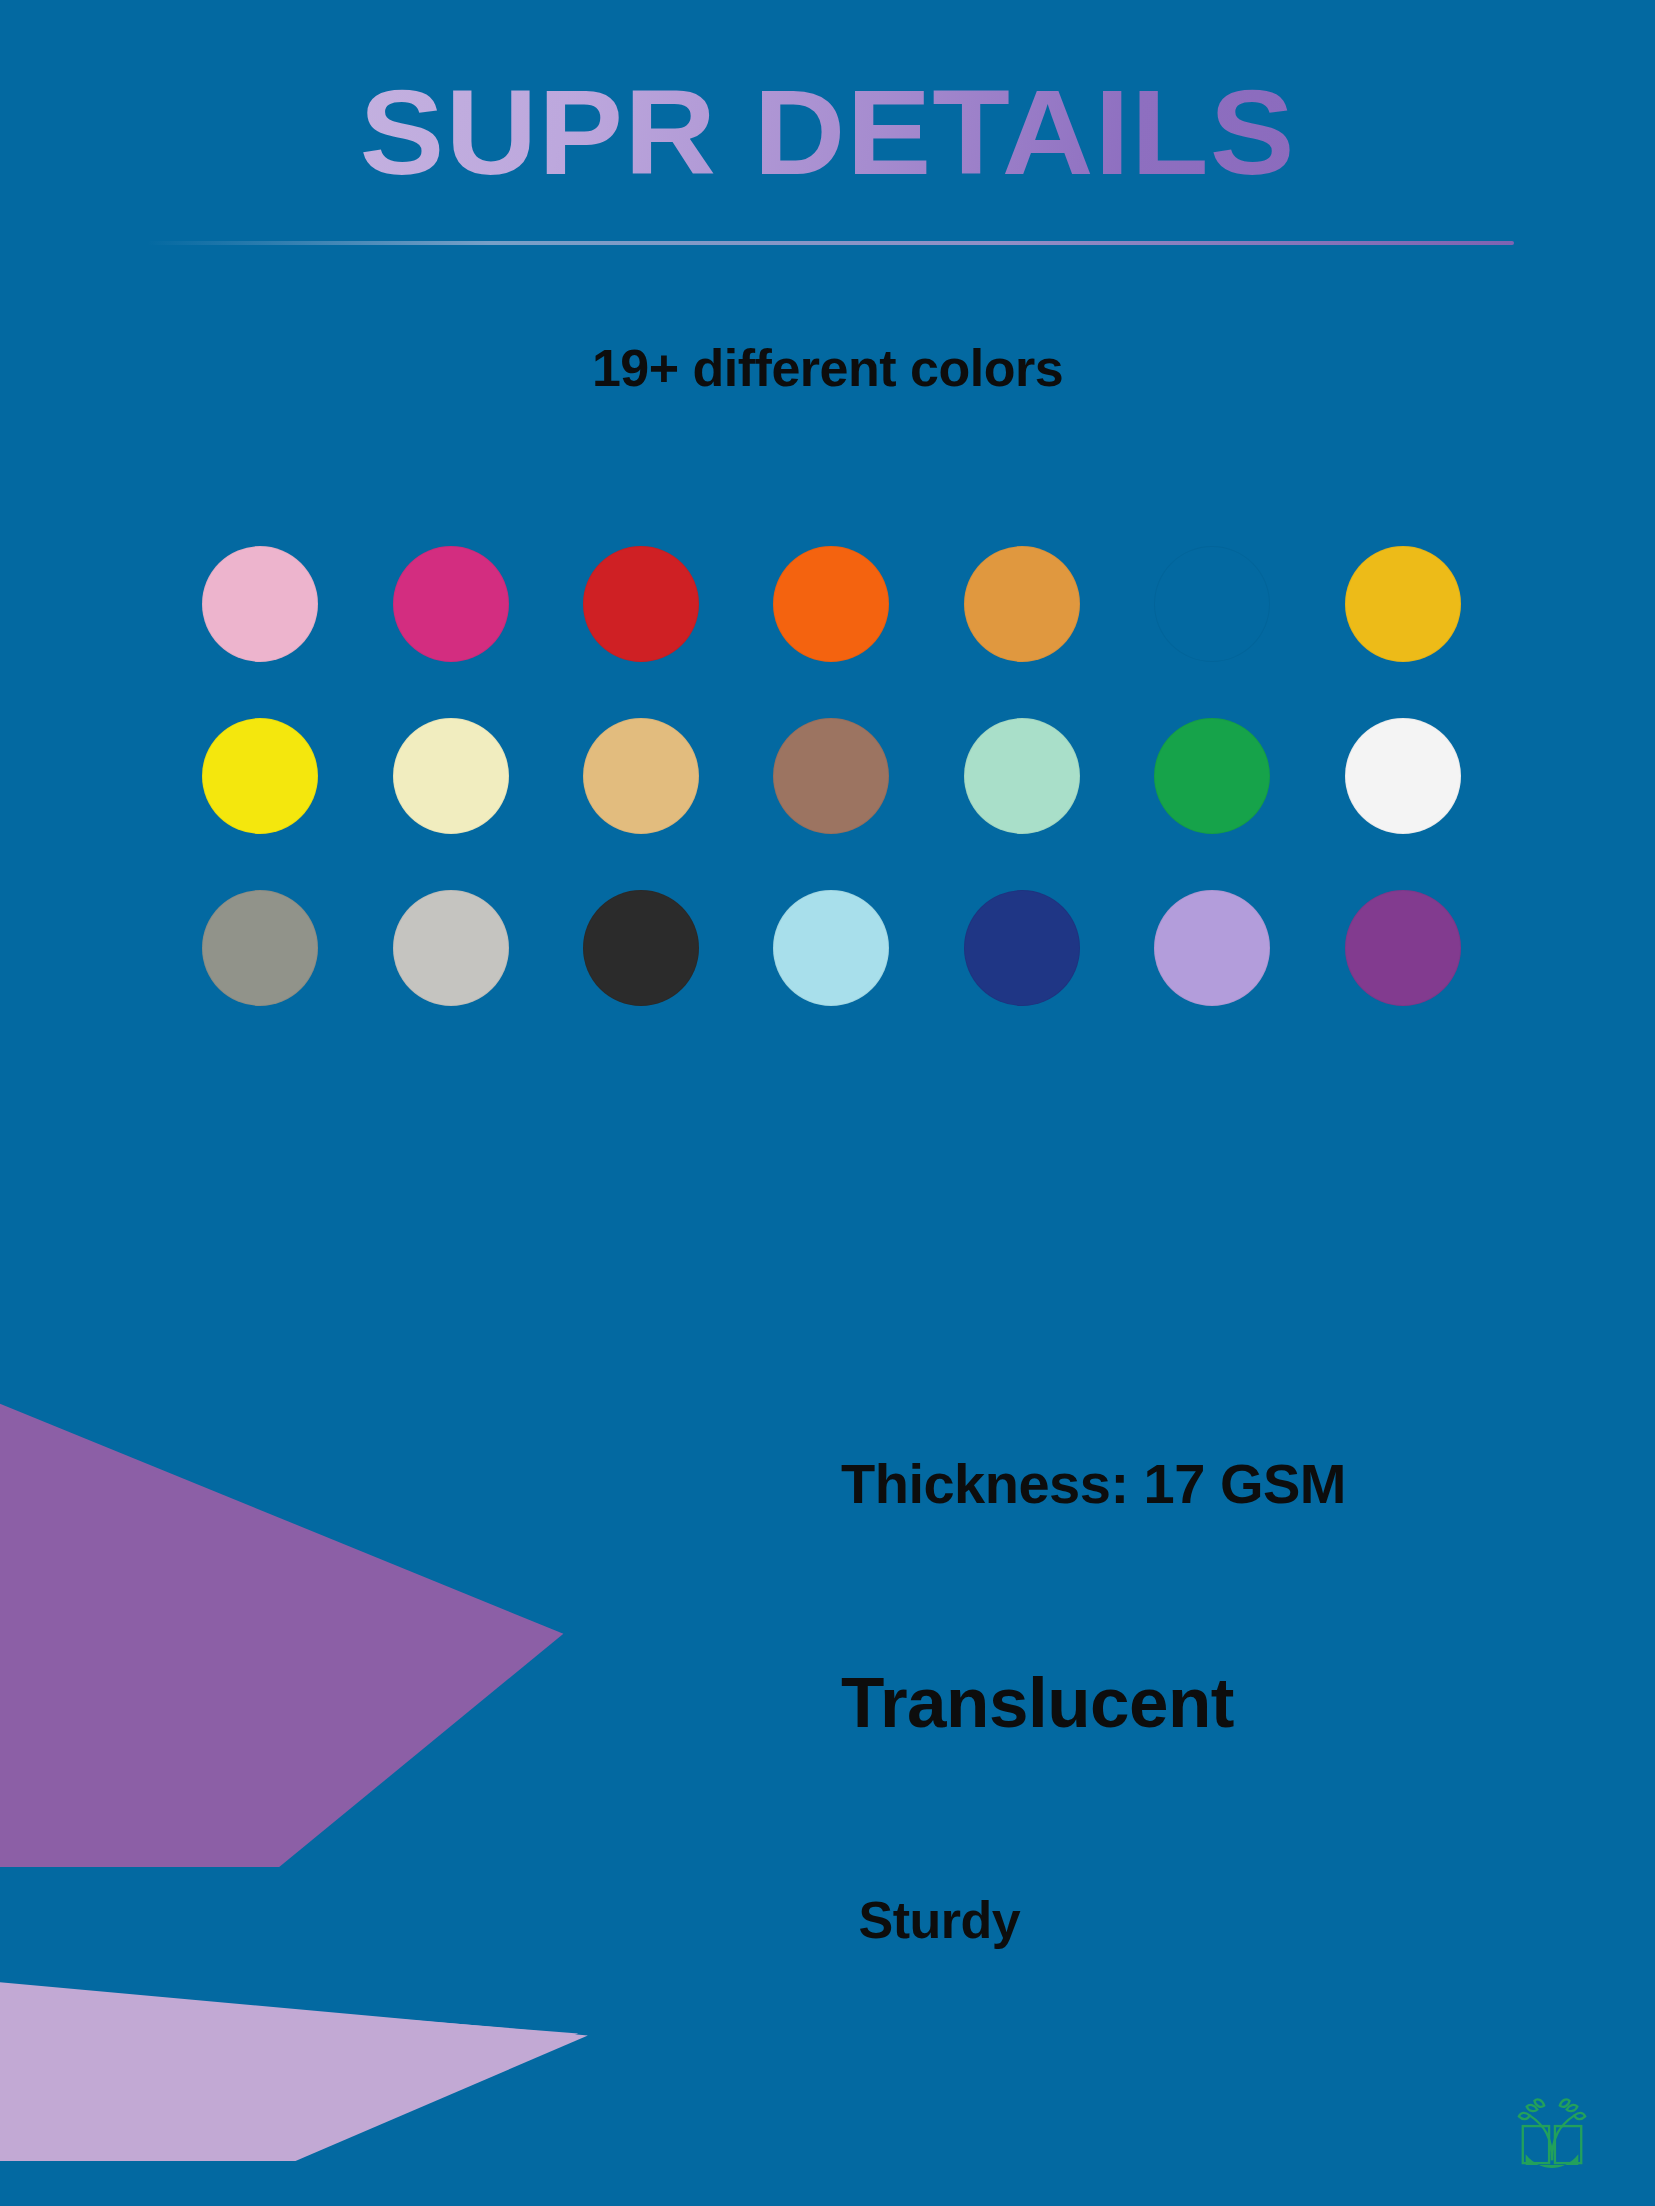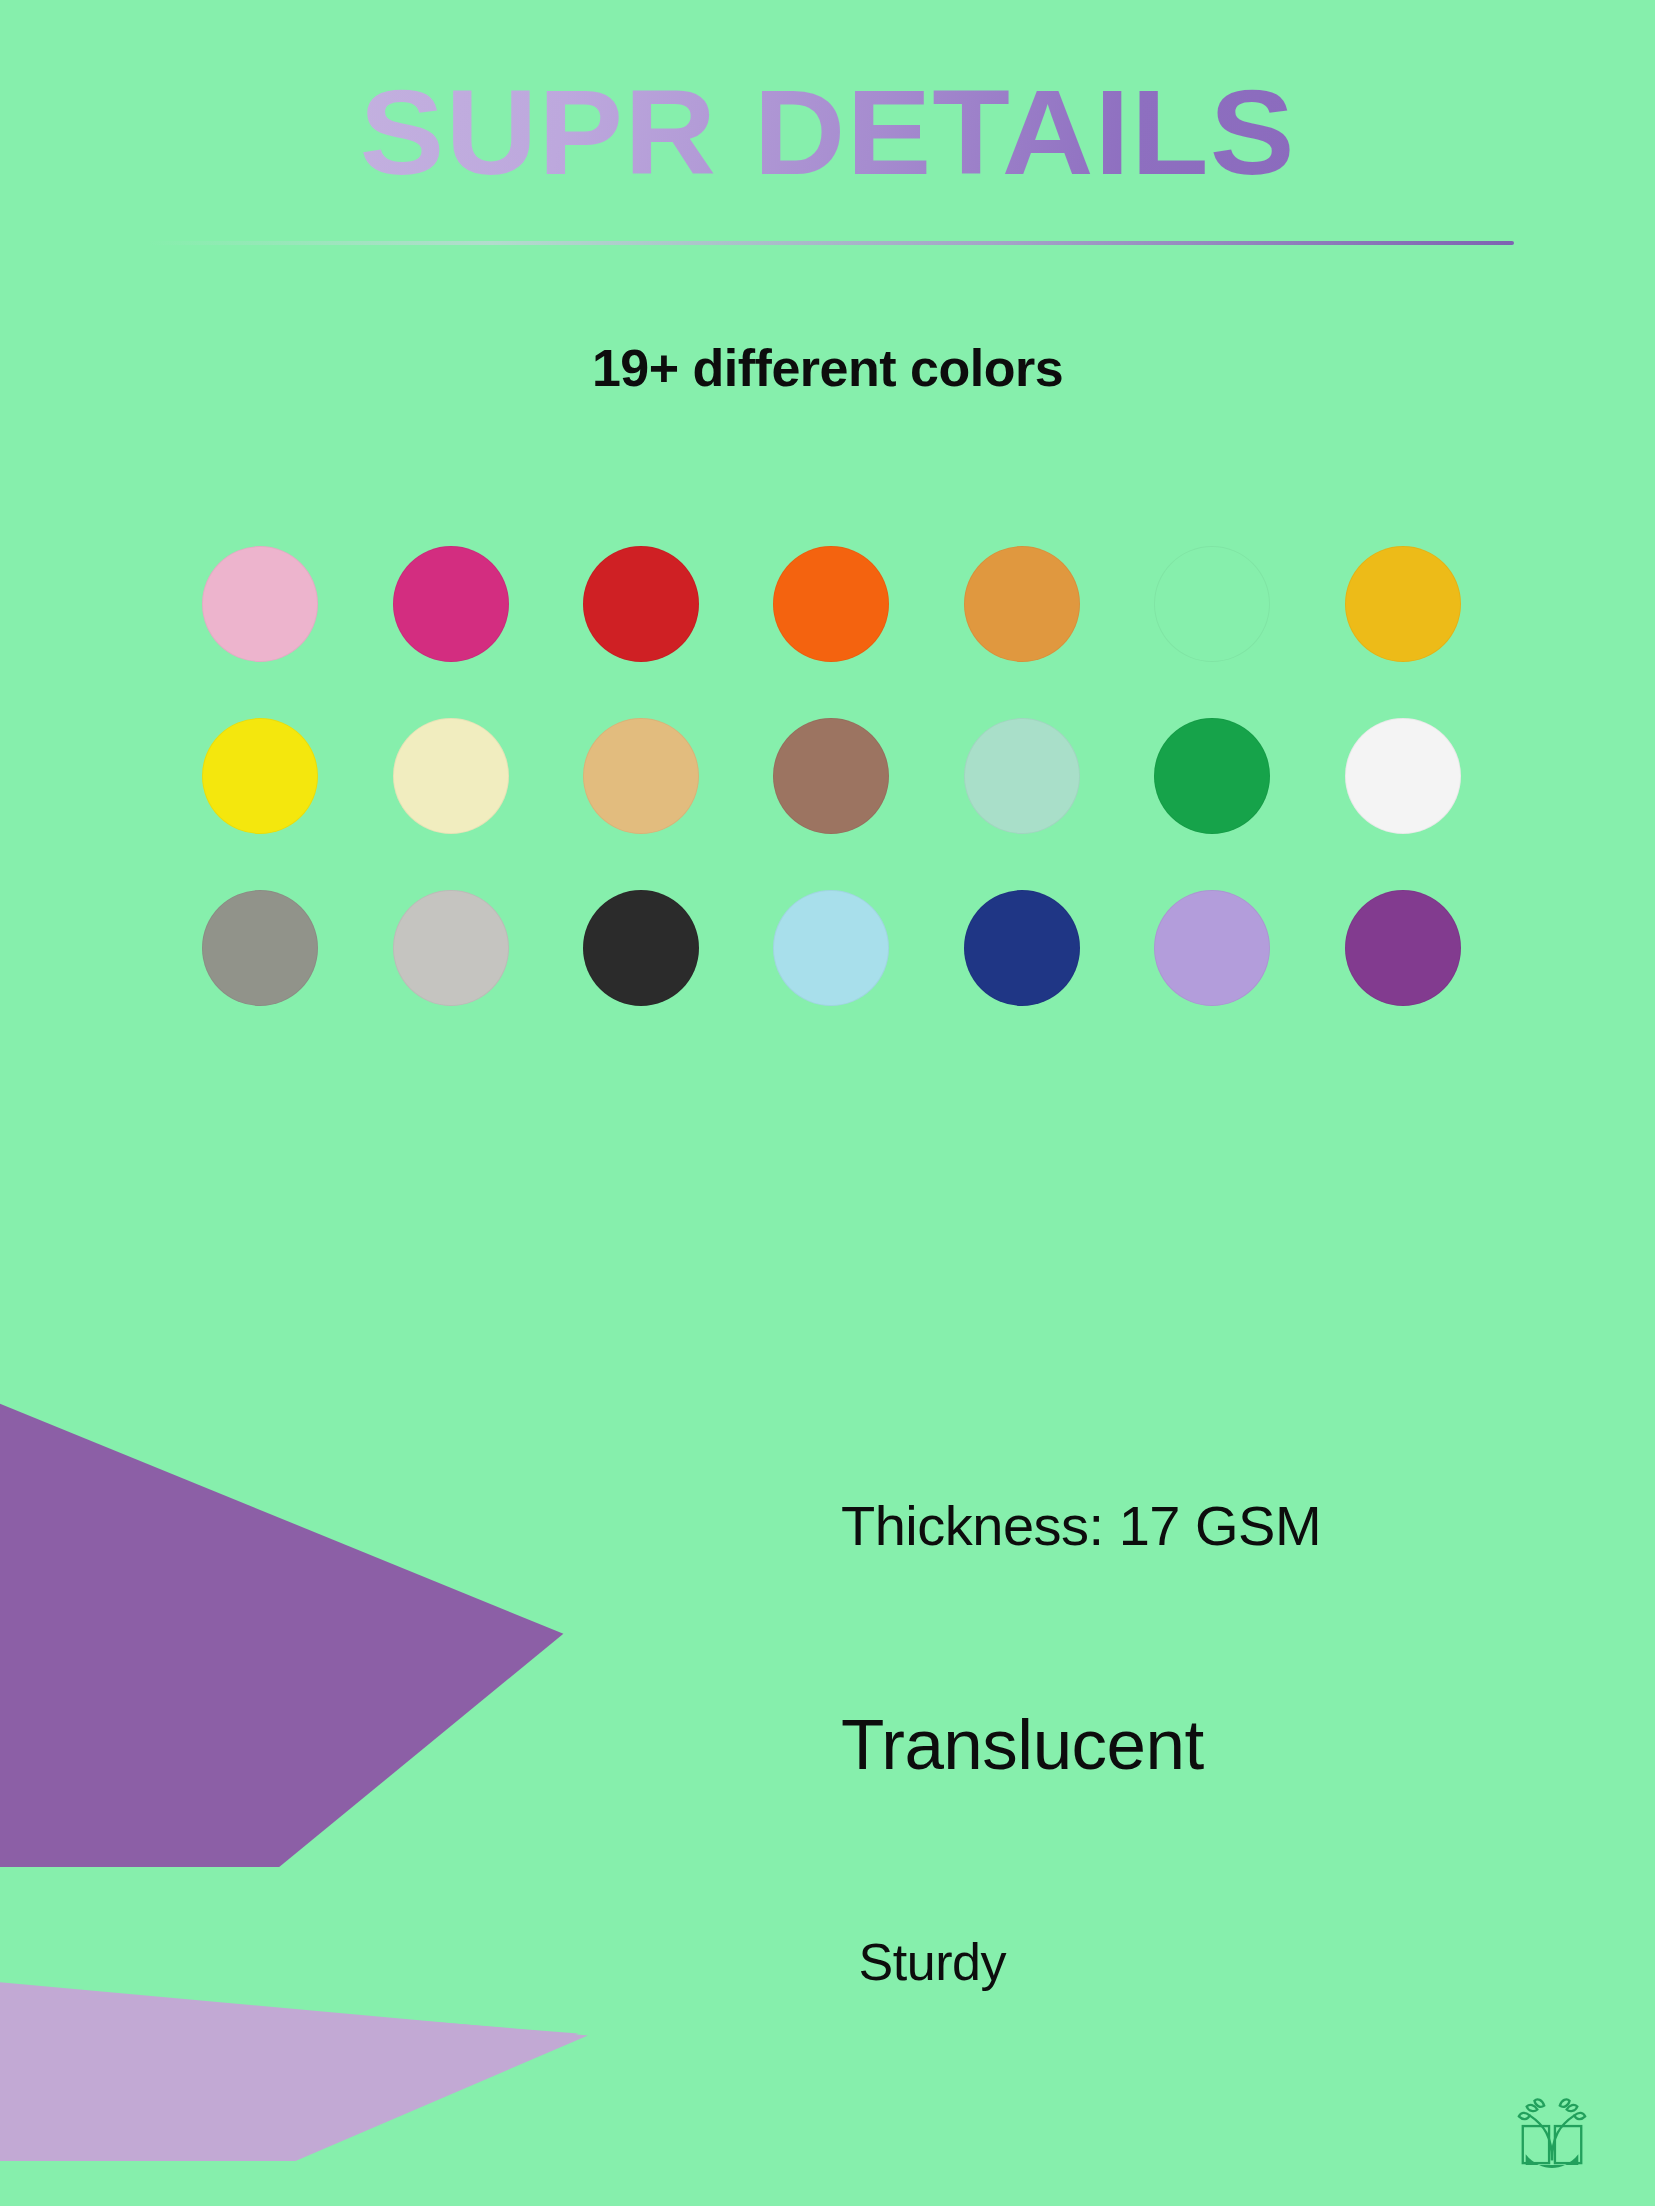--- a/index.html
+++ b/index.html
@@ -7,21 +7,21 @@
     padding: 0;
     background: #ffffff;
   }
   body {
     font-family: "Liberation Sans", sans-serif;
   }
   .page {
     position: relative;
     width: 1655px;
     height: 2206px;
-    background: #86efac;
+    background: #0369a1;
     overflow: hidden;
   }
 
   
   .title-wrap {
     position: absolute;
     top: 69px;
     left: 0;
     width: 1655px;
     text-align: center;
@@ -95,24 +95,23 @@
   .sheets svg { display: block; }
 
   
   .features {
     position: absolute;
     left: 841px;
     top: 1451px;
     width: 765px;
   }
   .feature {
-    font-weight: 400;
+    font-weight: 700;
     color: #0d0d0d;
     white-space: nowrap;
-    margin-top: 42px;
   }
   .feature-1 { position: absolute; top: 0;   left: 0;  font-size: 56px; letter-spacing: -0.5px;}
   .feature-2 { position: absolute; top: 211px; left: 0; font-size: 71px; letter-spacing: -0.5px;}
   .feature-3 { position: absolute; top: 439px; left: 17.6px; font-size: 52px; letter-spacing: -0.5px;}
 
   
   .logo {
     position: absolute;
     right: 65px;
     bottom: 34px;

